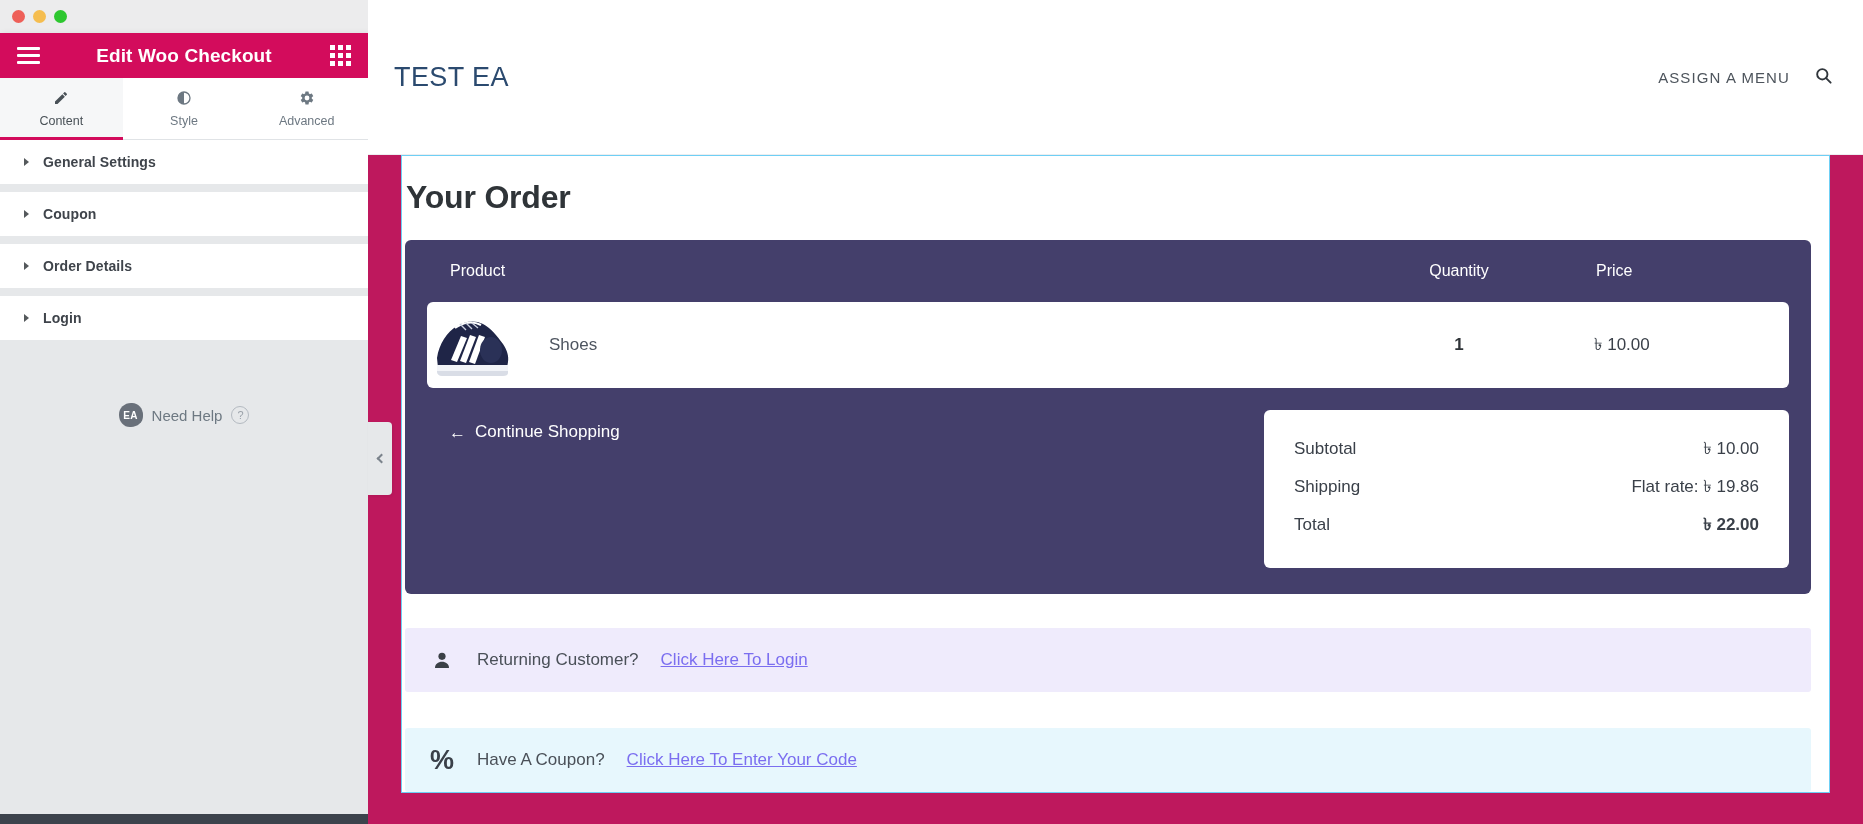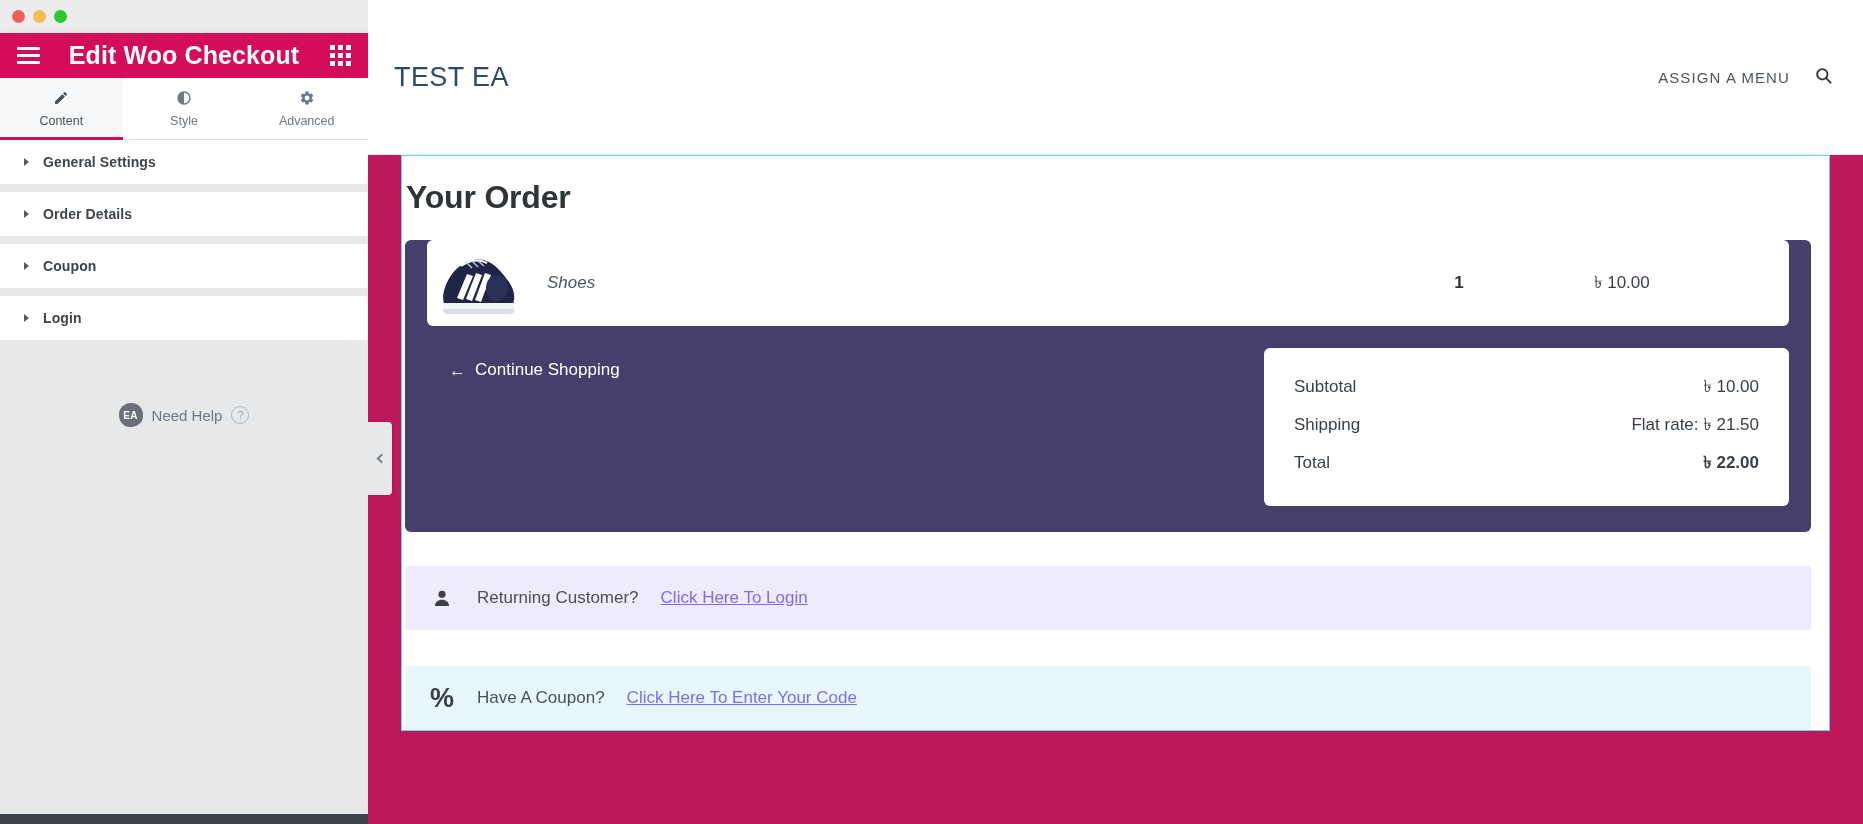--- a/index.html
+++ b/index.html
@@ -31,21 +31,21 @@
     box-shadow: 2px 0 6px rgba(0,0,0,0.07);
   }
   .panel-header {
     height:45px; background:#d30c5c; color:#fff;
     display:flex; align-items:center; justify-content:space-between;
     padding:0 17px; flex:0 0 auto;
   }
   .hamburger { display:flex; flex-direction:column; gap:4px; cursor:pointer; }
   .hamburger span { display:block; width:23px; height:3px; background:#fff; border-radius:1px; }
   .panel-title {
-    font-size:25px; font-weight:700; letter-spacing:.1px;
+    font-size:19px; font-weight:700; letter-spacing:.1px;
     position:absolute; left:0; right:0; text-align:center; pointer-events:none;
   }
   .grid-icon {
     display:grid; grid-template-columns:repeat(3,5px); grid-template-rows:repeat(3,5px);
     gap:3px; cursor:pointer; position:relative; z-index:2;
   }
   .grid-icon i { display:block; width:5px; height:5px; background:#fff; }
 
   .panel-tabs {
     display:flex; height:62px; background:#fff; flex:0 0 auto;
@@ -146,21 +146,21 @@
   }
   .col-product { flex:1 1 auto; padding-left:23px; }
   .col-qty { width:230px; text-align:center; }
   .col-price { width:215px; text-align:left; padding-left:22px; }
 
   .order-row {
     background:#fff; border-radius:6px;
     display:flex; align-items:center; min-height:84px;
     padding:8px 0;
   }
-  .prod-cell { flex:1 1 auto; display:flex; align-items:center; gap:8px; padding-left:12px;font-style:italic; }
+  .prod-cell { flex:1 1 auto; display:flex; align-items:center; gap:16px; padding-left:6px; }
   .thumb {
     width:78px; height:70px; flex:0 0 auto; overflow:hidden; border-radius:2px;
   }
   .thumb svg { display:block; width:78px; height:70px; }
   .prod-name { font-size:17px; color:#4e5560; margin-left:22px; }
   .qty-cell { width:230px; text-align:center; font-size:17px; font-weight:700; color:#2f3438; }
   .price-cell { width:215px; text-align:left; padding-left:20px; font-size:17px; color:#3a4049; }
 
   .order-bottom { display:flex; align-items:flex-start; padding-top:22px; }
   .continue {
@@ -249,25 +249,25 @@
       </div>
     </div>
 
     <div class="accordion">
       <div class="acc-item">
         <span class="acc-arrow"></span>
         <span class="acc-label">General Settings</span>
       </div>
       <div class="acc-item">
         <span class="acc-arrow"></span>
-        <span class="acc-label">Order Details</span>
+        <span class="acc-label">Coupon</span>
       </div>
       <div class="acc-item">
         <span class="acc-arrow"></span>
-        <span class="acc-label">Coupon</span>
+        <span class="acc-label">Order Details</span>
       </div>
       <div class="acc-item">
         <span class="acc-arrow"></span>
         <span class="acc-label">Login</span>
       </div>
     </div>
 
     <div class="panel-body-fill">
       <div class="need-help">
         <span class="ea-badge">EA</span>
@@ -298,20 +298,25 @@
       </div>
     </div>
 
     <div class="widget-wrap">
       <div class="order-widget">
 
         <div class="order-title">Your Order</div>
 
         <div class="order-panel">
 
+          <div class="order-thead">
+            <div class="col-product">Product</div>
+            <div class="col-qty">Quantity</div>
+            <div class="col-price">Price</div>
+          </div>
 
           <div class="order-row">
             <div class="prod-cell">
               <div class="thumb">
                 <svg viewBox="0 0 78 70" xmlns="http://www.w3.org/2000/svg">
                   <rect width="78" height="70" fill="#ffffff"></rect>
                   <path d="M4 48 C6 34 14 22 24 16 C32 11 42 10 50 14 C58 18 64 26 70 34 C74 40 76 46 75 52 L74 58 L5 58 Z" fill="#1f2547"></path>
                   <path d="M4 55 L75 55 L75 62 C75 64 73 65 70 65 L9 65 C6 65 4 63 4 61 Z" fill="#f2f4f8"></path>
                   <path d="M4 61 L75 61 L75 63 C75 65 73 66 70 66 L9 66 C6 66 4 64 4 62 Z" fill="#d9dde6"></path>
                   <path d="M18 50 L28 26 L34 28 L24 52 Z" fill="#ffffff"></path>
@@ -334,21 +339,21 @@
               <span>Continue Shopping</span>
             </div>
 
             <div class="totals">
               <div class="total-row">
                 <span class="tl">Subtotal</span>
                 <span class="tv">৳ 10.00</span>
               </div>
               <div class="total-row">
                 <span class="tl">Shipping</span>
-                <span class="tv">Flat rate: ৳ 21.50</span>
+                <span class="tv">Flat rate: ৳ 19.86</span>
               </div>
               <div class="total-row grand">
                 <span class="tl">Total</span>
                 <span class="tv">৳ 22.00</span>
               </div>
             </div>
           </div>
 
         </div>
 

